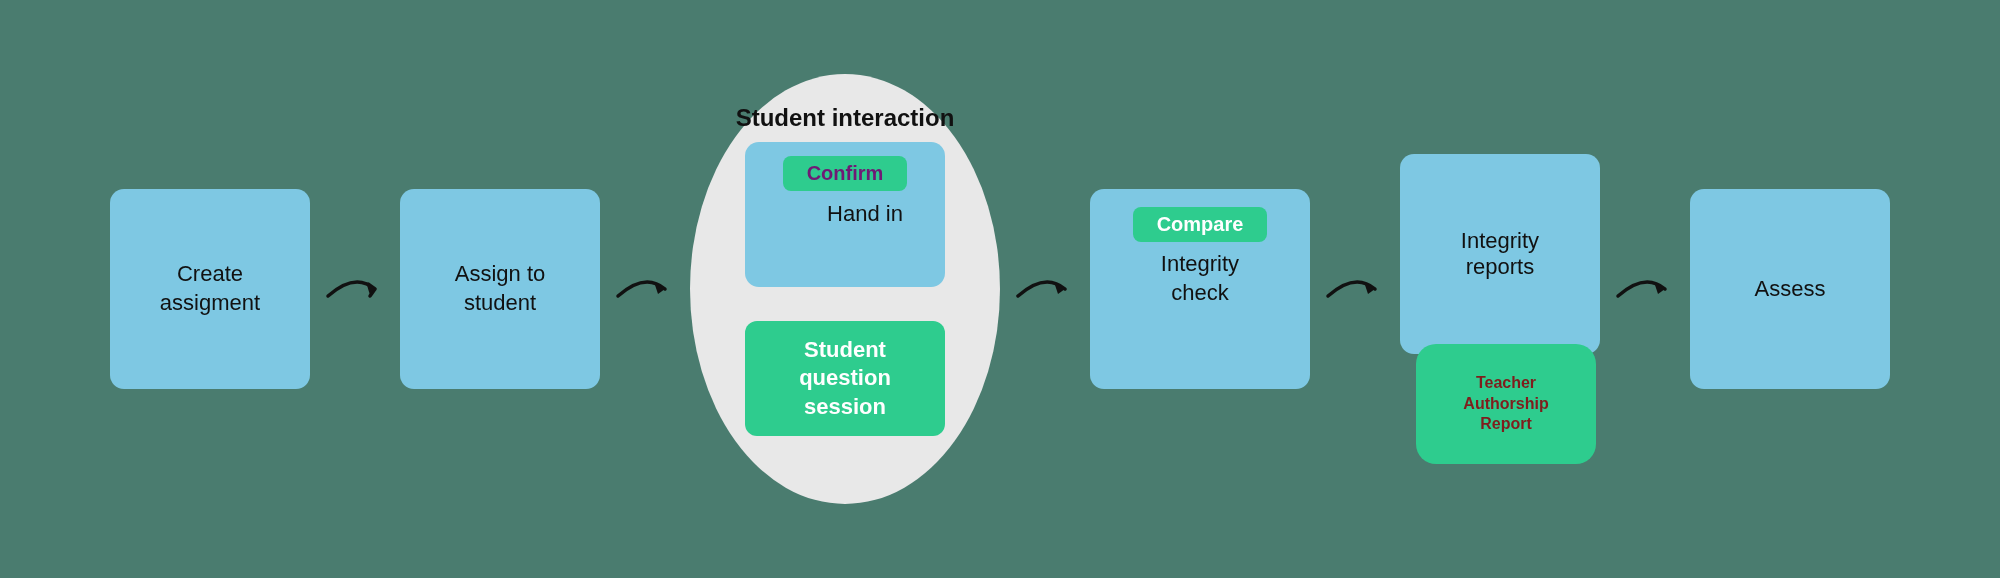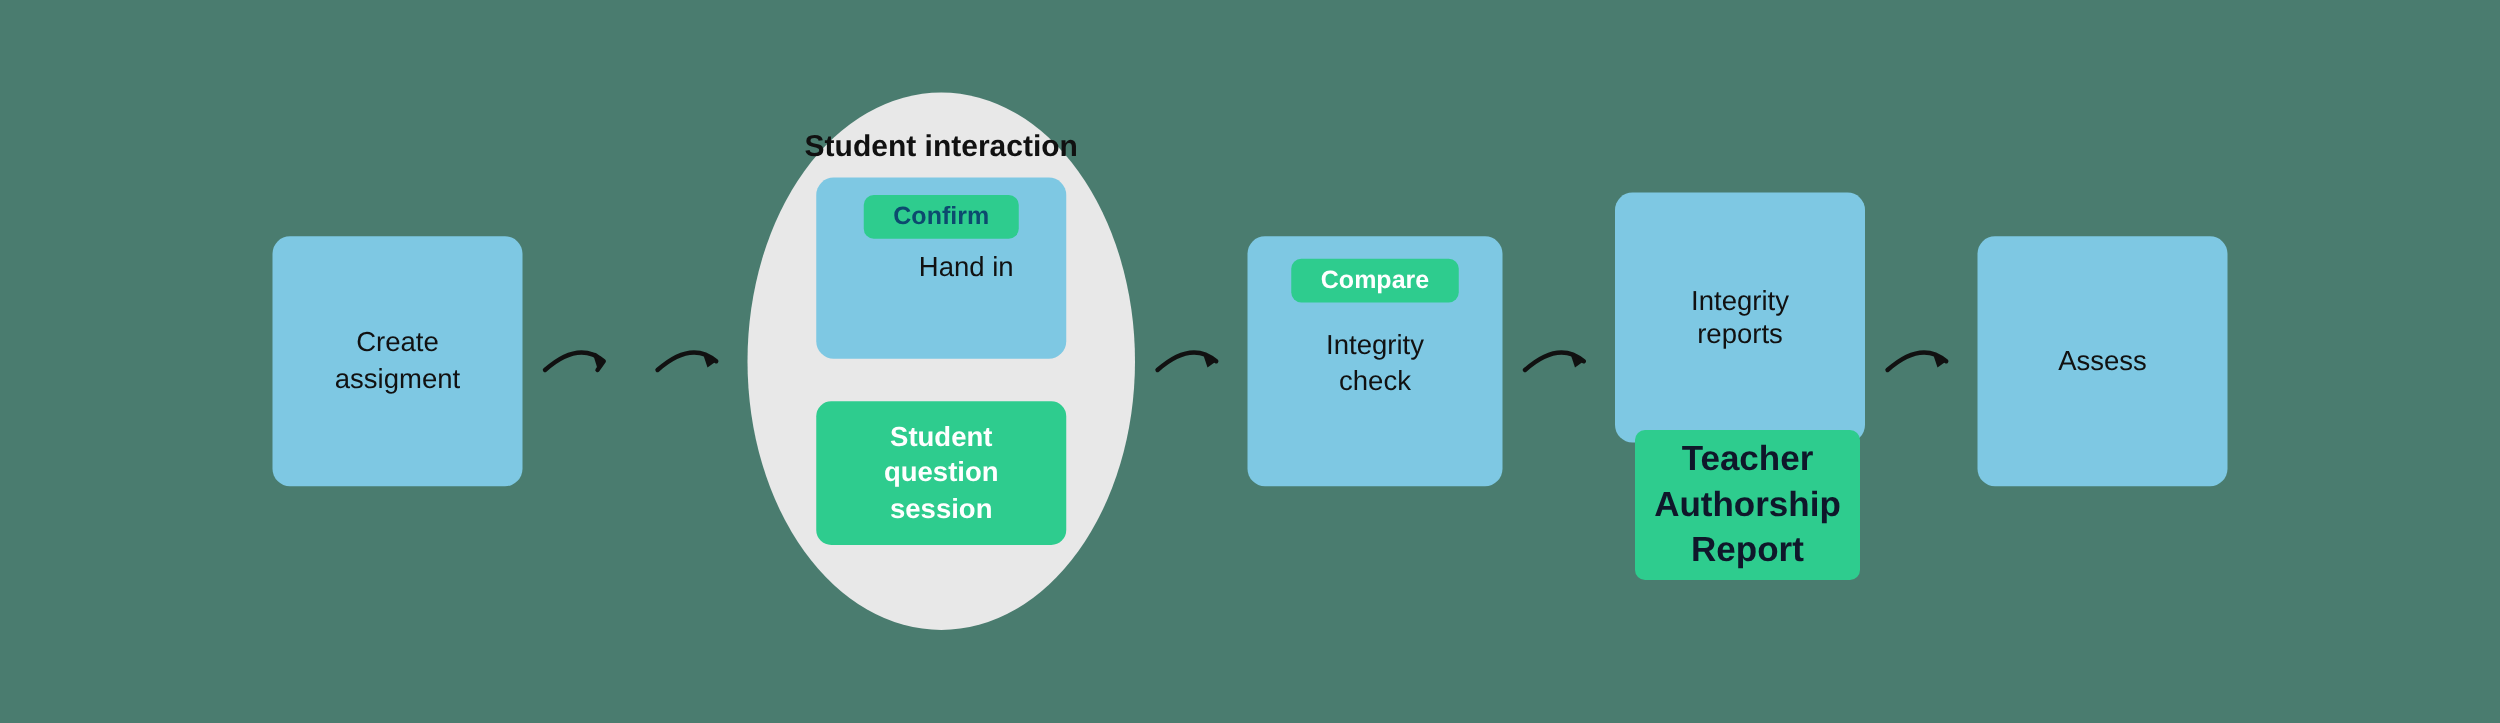--- a/index.html
+++ b/index.html
@@ -92,21 +92,21 @@
       flex-direction: column;
       align-items: center;
       justify-content: flex-start;
       padding-top: 14px;
       gap: 6px;
       position: relative;
     }
 
     .confirm-badge {
       background-color: #2ecc8e;
-      color: #0c4a6e;
+      color: #701a75;
       font-weight: 700;
       font-size: 20px;
       padding: 6px 24px;
       border-radius: 8px;
     }
 
     .handin-text {
       font-size: 22px;
       color: #111;
       font-weight: 400;
@@ -126,28 +126,28 @@
       align-items: center;
       justify-content: center;
       text-align: center;
       line-height: 1.3;
     }
 
     
     .compare-node {
       background-color: #7ec8e3;
       border-radius: 14px;
-      width: 204px;
+      width: 220px;
       height: 200px;
       display: flex;
       flex-direction: column;
       align-items: center;
       justify-content: flex-start;
       padding-top: 18px;
-      gap: 16px;
+      gap: 4px;
     }
 
     .compare-badge {
       background-color: #2ecc8e;
       color: #fff;
       font-weight: 700;
       font-size: 20px;
       padding: 6px 24px;
       border-radius: 8px;
     }
@@ -178,24 +178,24 @@
       display: flex;
       align-items: center;
       justify-content: center;
       text-align: center;
       font-size: 22px;
       color: #111;
     }
 
     .teacher-authorship-node {
       background-color: #2ecc8e;
-      color: #0f172a;
-      font-weight: 700;
-      font-size: 28px;
-      border-radius: 8px;
+      color: #7f1d1d;
+      font-weight: 700;
+      font-size: 16px;
+      border-radius: 20px;
       width: 180px;
       height: 120px;
       display: flex;
       align-items: center;
       justify-content: center;
       text-align: center;
       line-height: 1.3;
       position: absolute;
       bottom: -40px;
       left: 16px;
@@ -211,20 +211,24 @@
 assigment</span>
   </div>
 
   <div class="arrow">
     <svg width="70" height="50" viewBox="0 0 70 50">
       <path d="M8 32 Q35 8 55 25 L48 20 M55 25 L50 32" stroke="#111" stroke-width="3.5" fill="none" stroke-linecap="round" stroke-linejoin="round"></path>
       <polygon points="55,25 46,18 50,31" fill="#111"></polygon>
     </svg>
   </div>
 
+  <div class="flow-node blue-node">
+    <span style="white-space:pre-line;">Assign to
+student</span>
+  </div>
 
   <div class="arrow">
     <svg width="70" height="50" viewBox="0 0 70 50">
       <path d="M8 32 Q35 8 55 25" stroke="#111" stroke-width="3.5" fill="none" stroke-linecap="round"></path>
       <polygon points="55,25 44,18 48,30" fill="#111"></polygon>
     </svg>
   </div>
 
   <div class="student-interaction-wrapper">
     <div class="oval-container">

